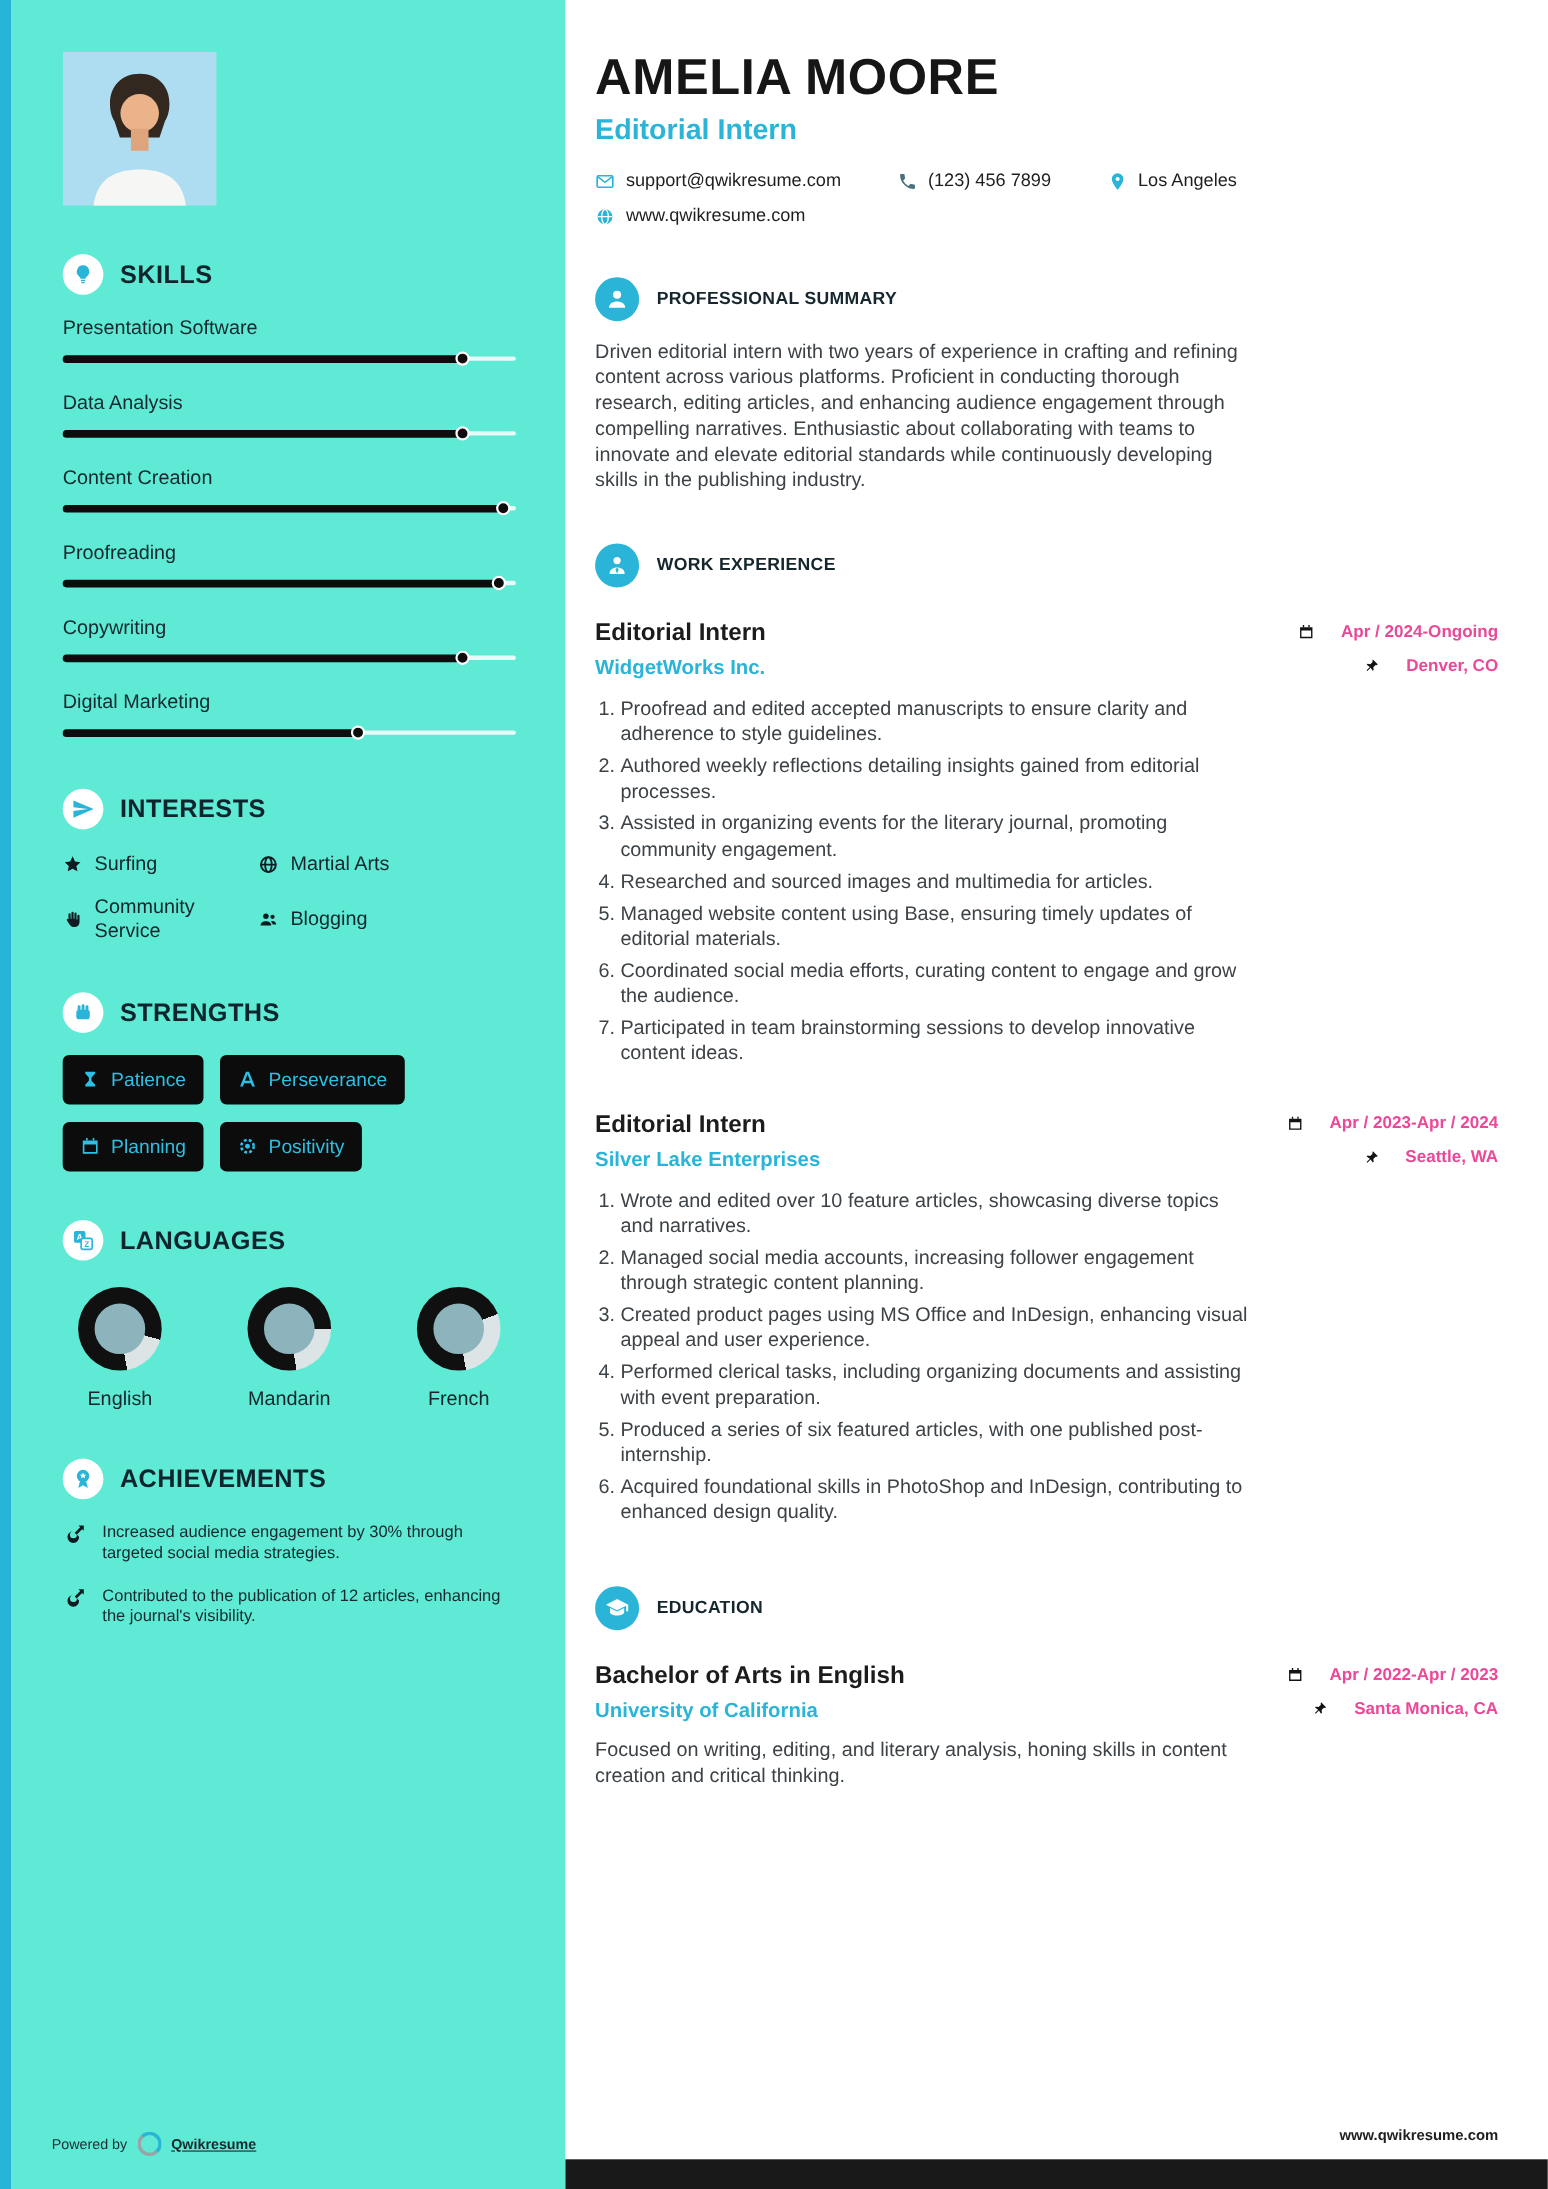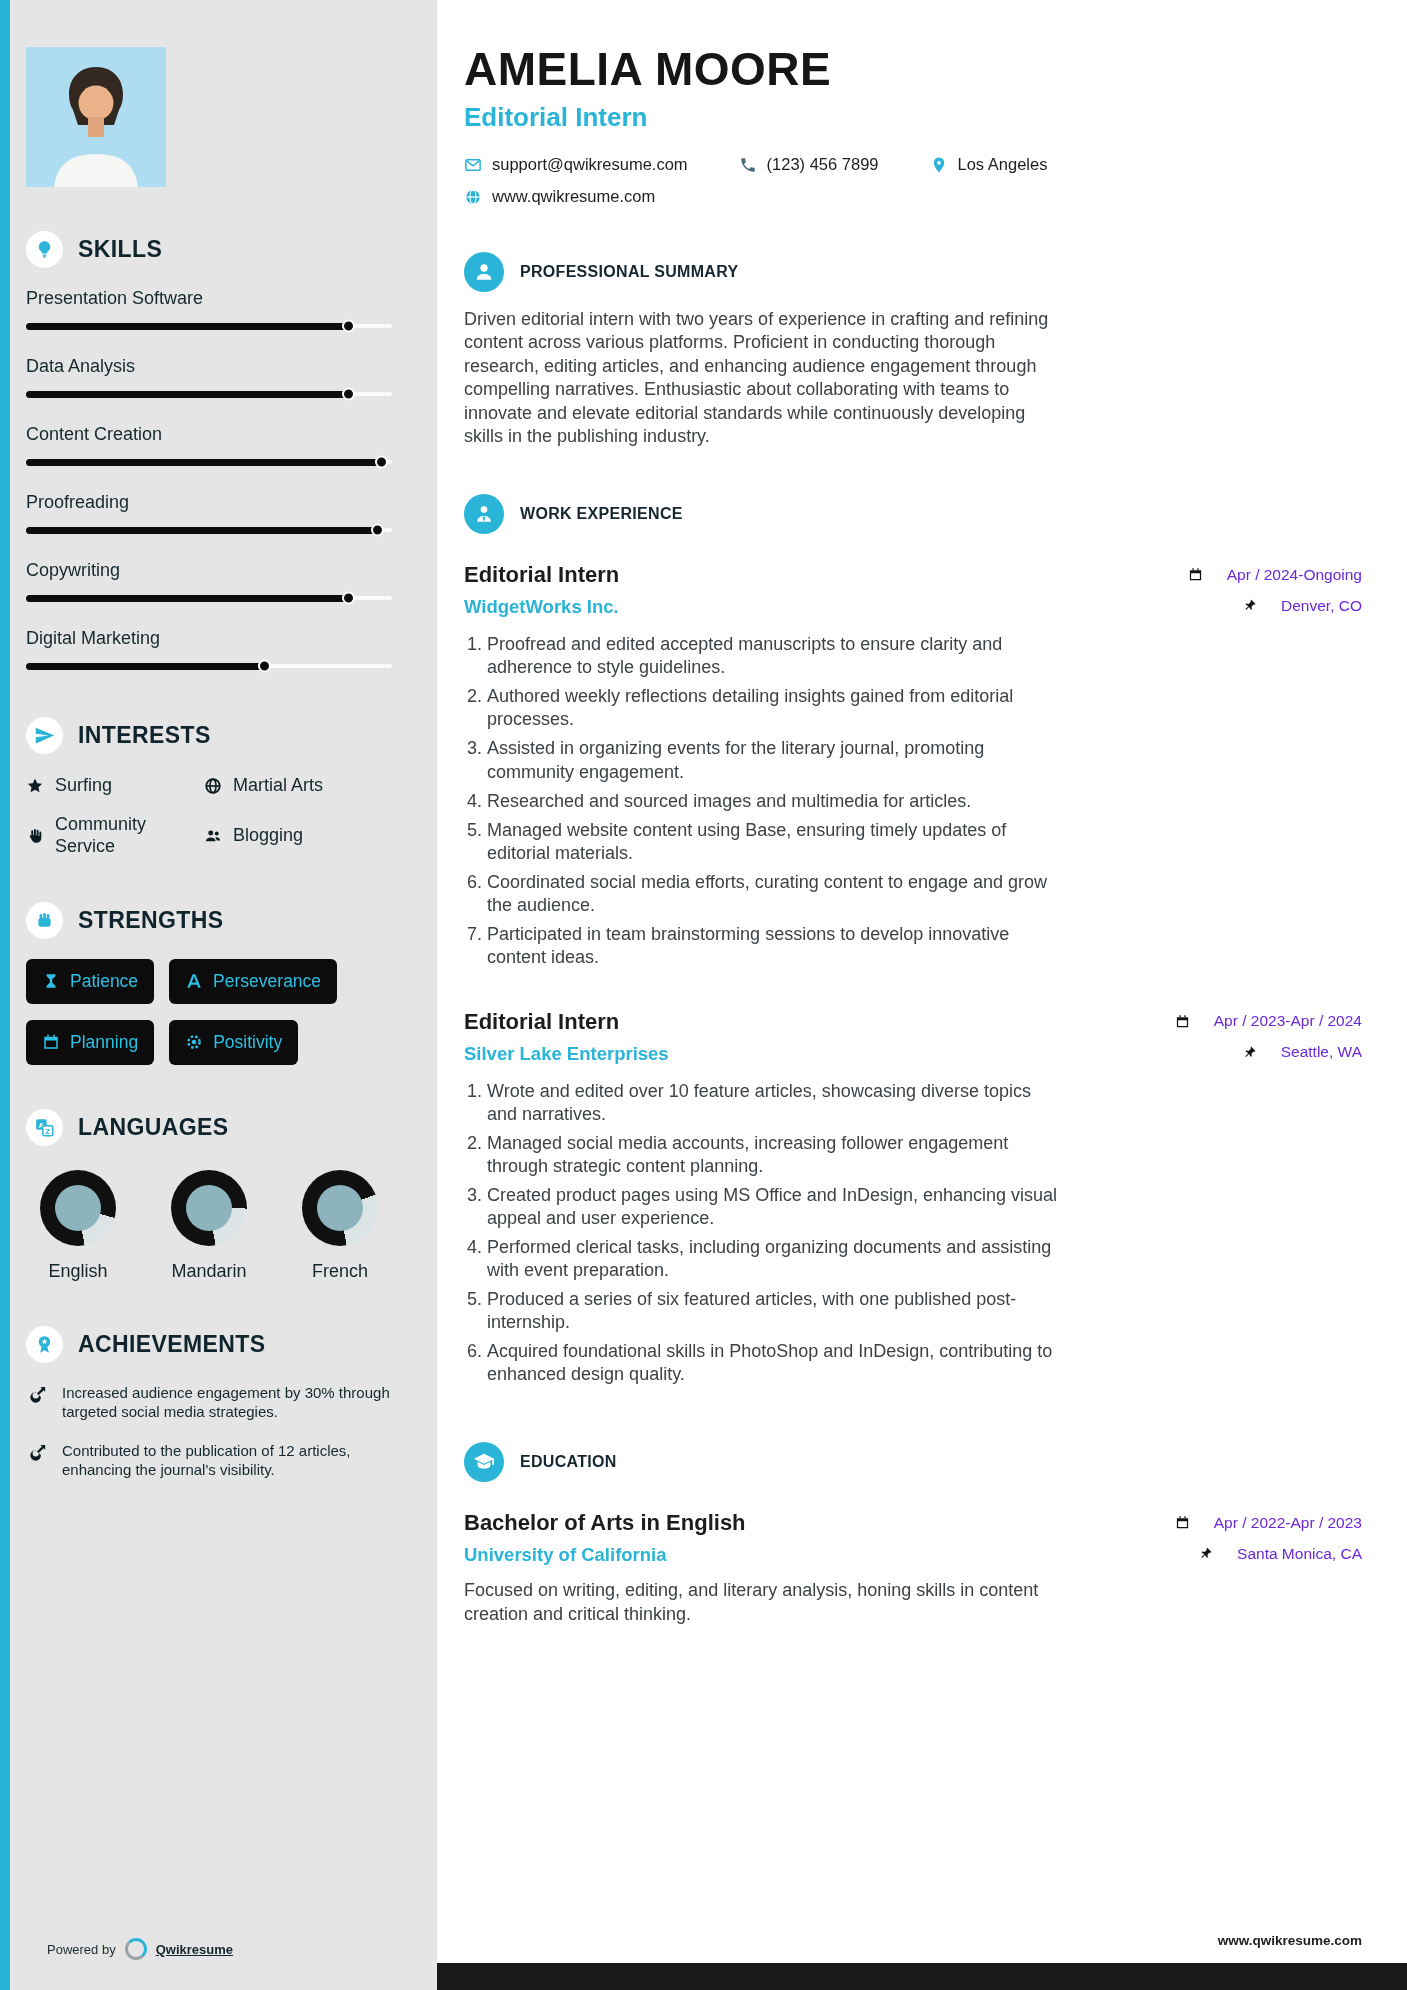--- a/index.html
+++ b/index.html
@@ -1,20 +1,20 @@
 <!DOCTYPE html>
 <html><head>
 <meta charset="utf-8">
 <style>
   *{margin:0;padding:0;box-sizing:border-box}
   body{width:1407px;height:1990px;font-family:"Liberation Sans",sans-serif;display:flex;background:#fff;overflow:hidden}
   svg.ic{width:1em;height:1em;display:block;fill:currentColor}
 
   
-  .sidebar{width:437px;flex-shrink:0;background:#e5e5e5;position:relative;padding:47px 45px 0 26px}
+  .sidebar{width:514px;flex-shrink:0;background:#5eead4;position:relative;padding:47px 45px 0 57px}
   .accent-stripe{position:absolute;left:0;top:0;bottom:0;width:10px;background:#25b3d8}
   .photo{width:140px;height:140px;display:block}
   .side-section{margin-top:44px}
   .side-head{display:flex;align-items:center;gap:15px;margin-bottom:20px}
   .side-head .circ{width:37px;height:37px;border-radius:50%;background:#fff;color:#29b4d8;display:flex;align-items:center;justify-content:center;font-size:21px;flex-shrink:0}
   .side-head h2{font-size:23px;font-weight:bold;color:#10242d;letter-spacing:.4px}
 
   
   .skill{margin-bottom:23px}
   .skill-label{font-size:18px;color:#15282f;margin-bottom:10px}
@@ -60,21 +60,21 @@
   .section{margin-top:46px}
   .sec-head{display:flex;align-items:center;gap:16px}
   .sec-head .circ{width:40px;height:40px;border-radius:50%;background:#29b4d8;color:#fff;display:flex;align-items:center;justify-content:center;font-size:22px;flex-shrink:0}
   .sec-head h2{font-size:16px;font-weight:bold;color:#15262e;letter-spacing:.3px}
   .section p{font-size:18px;line-height:1.3;color:#3c4246;max-width:600px;margin-top:16px}
 
   .job{margin-top:28px}
   .job-row{display:flex;justify-content:space-between;align-items:baseline}
   .job-title{font-size:22px;font-weight:bold;color:#1c1c1c}
   .job-company{font-size:18.5px;font-weight:bold;color:#29b4d8;margin-top:8px}
-  .meta{display:flex;align-items:center;gap:24px;font-size:15.5px;font-weight:normal;color:#6d28d9;white-space:nowrap}
+  .meta{display:flex;align-items:center;gap:24px;font-size:15.5px;font-weight:bold;color:#ec4899;white-space:nowrap}
   .meta .mi{font-size:15px;color:#131313}
   .job ol{margin-top:15px;padding-left:23px;max-width:600px}
   .job ol li{font-size:18px;line-height:1.28;color:#3c4246;margin-bottom:6px}
 
   .page-url{position:absolute;right:45px;bottom:42px;font-size:13.5px;font-weight:bold;color:#1e1e1e}
   .bottom-bar{position:absolute;left:0;right:0;bottom:0;height:27px;background:#191919}
 </style>
 </head>
 <body>
 

